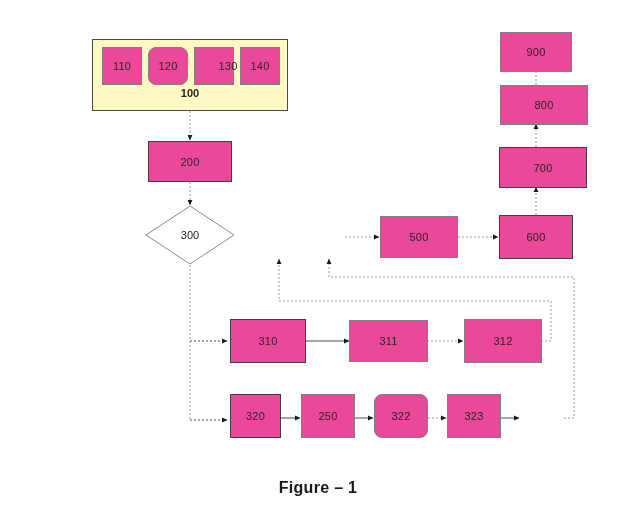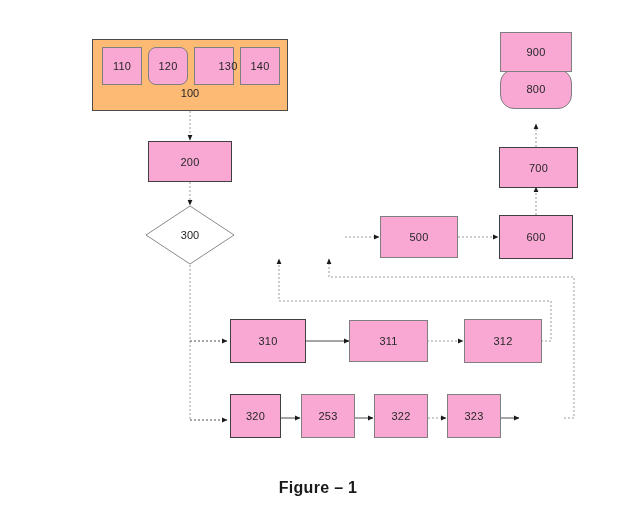--- a/index.html
+++ b/index.html
@@ -21,39 +21,40 @@
     position: absolute;
     left: 0;
     top: 0;
     width: 636px;
     height: 520px;
   }
   .node {
     position: absolute;
     box-sizing: border-box;
     border: 1px solid #7f7f7f;
-    background: #f9a8d4;
+    background: #ec4899;
     display: flex;
     align-items: center;
     justify-content: center;
     color: #262626;
     font-size: 11px;
     font-family: "Liberation Sans", sans-serif;
     letter-spacing: 0.2px;
     z-index: 2;
   }
   .node.dark {
     border-color: #3f3f3f;
   }
   .container-node {
     position: absolute;
     box-sizing: border-box;
     border: 1px solid #4a4a4a;
-    background: #fdba74;
+    background: #fef9c3;
     z-index: 1;
+    font-weight: bold;
   }
   .container-label {
     position: absolute;
     width: 100%;
     text-align: center;
     font-size: 11px;
     color: #262626;
     font-family: "Liberation Sans", sans-serif;
   }
   .diamond-wrap {
@@ -153,28 +154,28 @@
   <div class="diamond-wrap" style="left:145px; top:205px; width:90px; height:60px;">
     <svg class="diamond-shape" viewBox="0 0 90 60" xmlns="http://www.w3.org/2000/svg">
       <polygon points="45,1 89,30 45,59 1,30" fill="#ffffff" stroke="#8a8a8a" stroke-width="1"></polygon>
     </svg>
     <div class="diamond-text">300</div>
   </div>
 
   <div class="node" style="left:380px; top:216px; width:78px; height:42px;">500</div>
   <div class="node dark" style="left:499px; top:215px; width:74px; height:44px;">600</div>
 
-  <div class="node dark" style="left:499px; top:147px; width:79px; height:41px;">700</div>
-  <div class="node" style="left:500px; top:69px; width:72px; height:40px;border-radius:14px;">800</div>
+  <div class="node dark" style="left:499px; top:147px; width:88px; height:41px;">700</div>
+  <div class="node" style="left:500px; top:85px; width:88px; height:40px;">800</div>
   <div class="node" style="left:500px; top:32px; width:72px; height:40px;">900</div>
 
   <div class="node dark" style="left:230px; top:319px; width:76px; height:44px;">310</div>
   <div class="node" style="left:349px; top:320px; width:79px; height:42px;">311</div>
   <div class="node" style="left:464px; top:319px; width:78px; height:44px;">312</div>
 
   <div class="node dark" style="left:230px; top:394px; width:51px; height:44px;">320</div>
-  <div class="node" style="left:301px; top:394px; width:54px; height:44px;">253</div>
-  <div class="node" style="left:374px; top:394px; width:54px; height:44px;">322</div>
+  <div class="node" style="left:301px; top:394px; width:54px; height:44px;">250</div>
+  <div class="node" style="left:374px; top:394px; width:54px; height:44px;border-radius:8px;">322</div>
   <div class="node" style="left:447px; top:394px; width:54px; height:44px;">323</div>
 
   <div class="caption" style="left:0; top:479px; width:636px;">Figure – 1</div>
 
 </div>
 
 </body></html>

